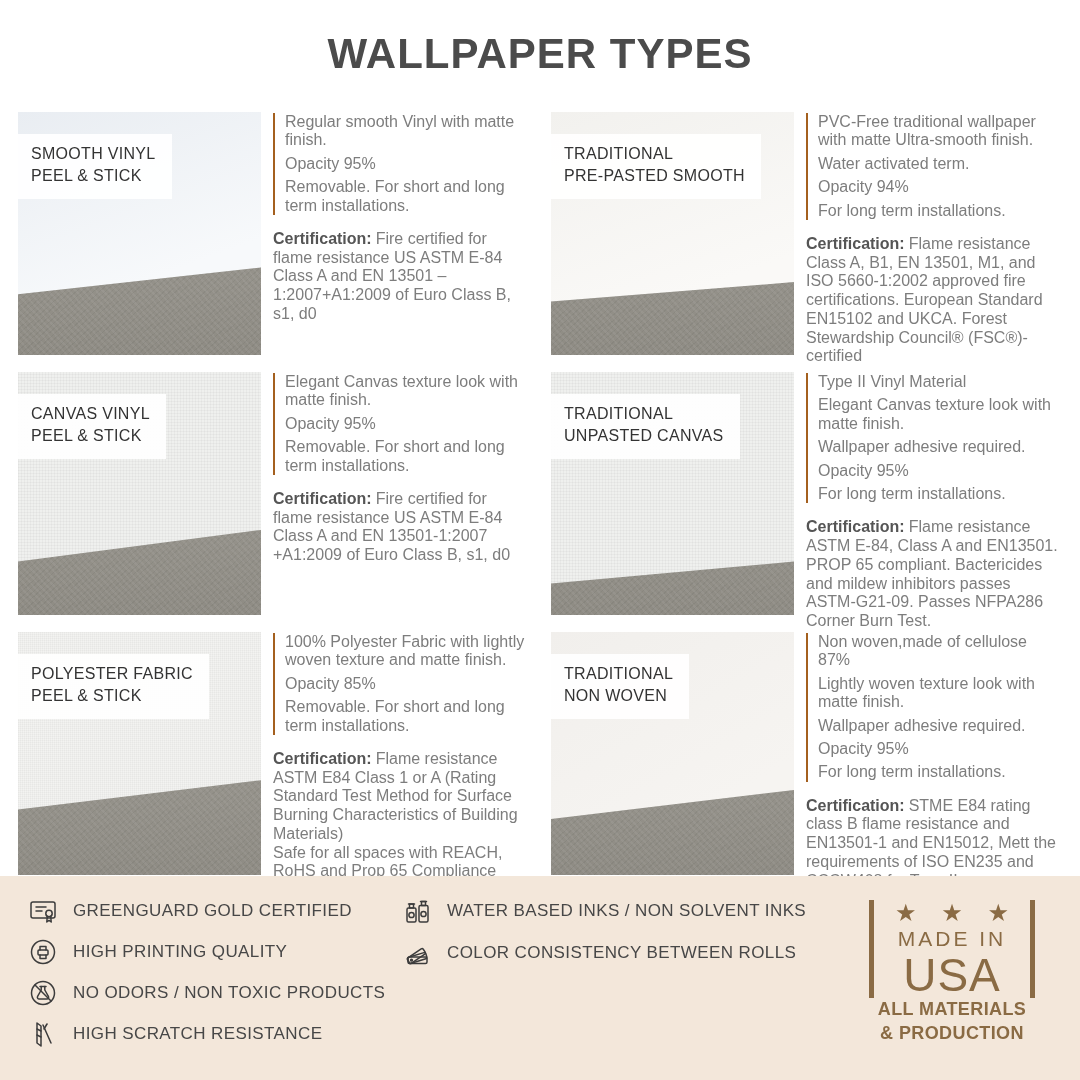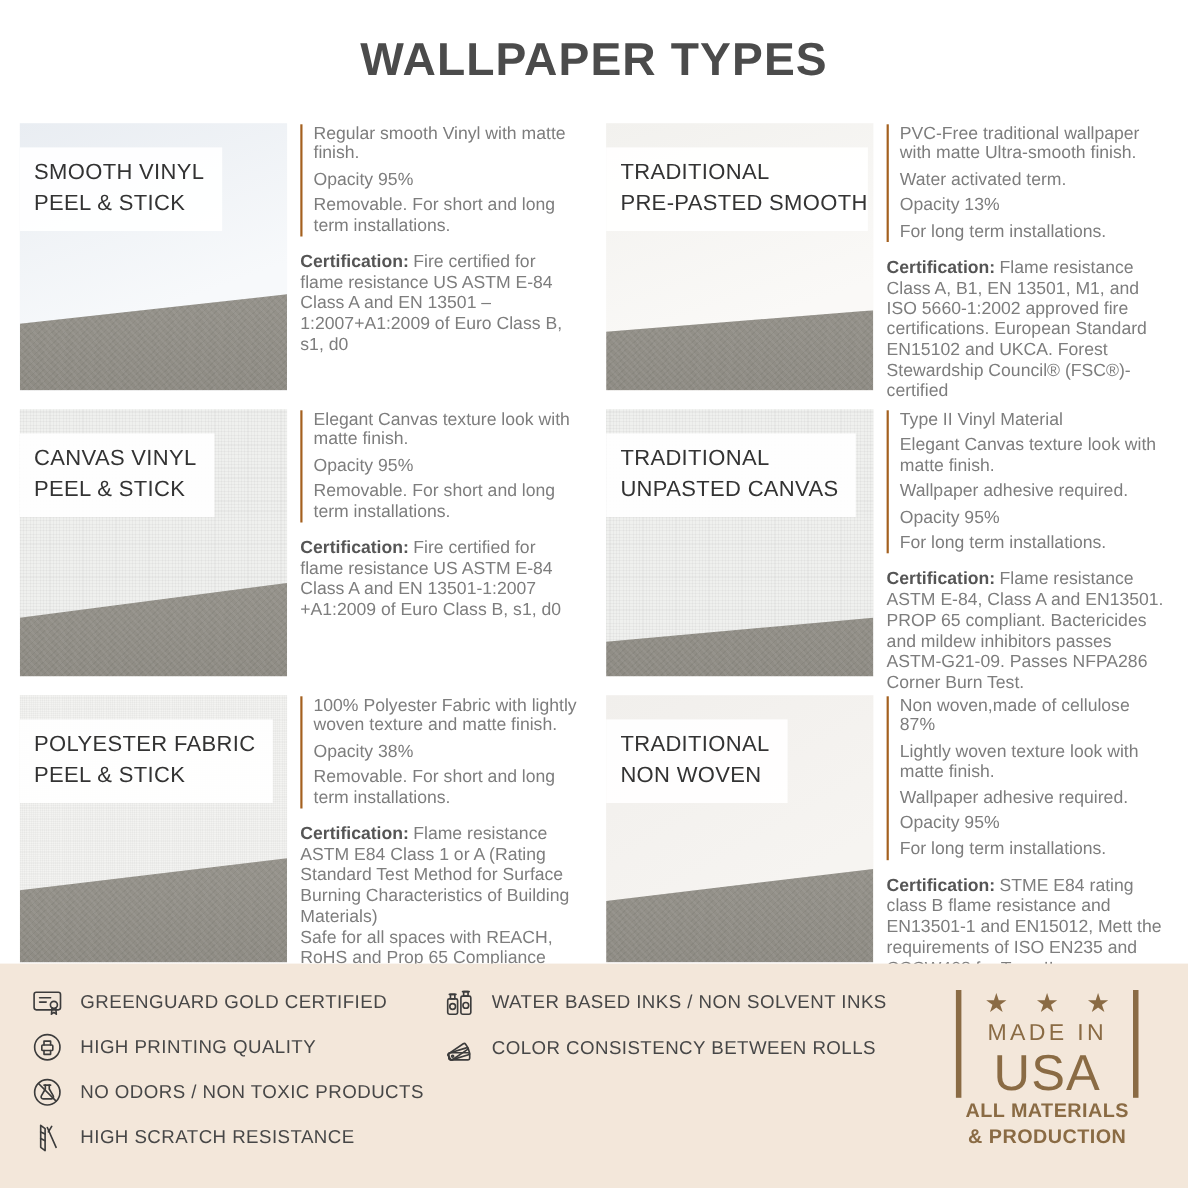--- a/index.html
+++ b/index.html
@@ -50,21 +50,21 @@
   .floor.f2 { clip-path:polygon(0 78%,100% 70%,100% 100%,0 100%); }
   .floor.f3 { clip-path:polygon(0 78%,100% 65%,100% 100%,0 100%); }
   .floor.f4 { clip-path:polygon(0 87%,100% 78%,100% 100%,0 100%); }
   .floor.f5 { clip-path:polygon(0 73%,100% 61%,100% 100%,0 100%); }
   .floor.f6 { clip-path:polygon(0 77%,100% 65%,100% 100%,0 100%); }
 
   .photo-label {
     position:absolute; top:22px; left:0;
     background:rgba(255,255,255,0.93);
     padding:9px 16px 11px 13px;
-    font-size:20px; line-height:1.4; letter-spacing:0.3px; color:#333;
+    font-size:16px; line-height:1.4; letter-spacing:0.3px; color:#333;
     max-width:238px; white-space:nowrap;
   }
 
   .info { flex:1; min-width:0; padding-top:1px; }
   .desc {
     border-left:2px solid #a4601f; padding-left:10px;
     color:#7d7d7d; font-size:16px; line-height:1.15;
   }
   .desc p { margin:0 0 5px 0; }
   .desc p:last-child { margin-bottom:0; }
@@ -125,21 +125,21 @@
         <div class="floor f2"></div>
         <div class="photo-label">
           <div>TRADITIONAL</div>
           <div>PRE-PASTED SMOOTH</div>
         </div>
       </div>
       <div class="info">
         <div class="desc">
           <p>PVC-Free traditional wallpaper with matte Ultra-smooth finish.</p>
           <p>Water activated term.</p>
-          <p>Opacity 13%</p>
+          <p>Opacity 94%</p>
           <p>For long term installations.</p>
         </div>
         <p class="cert"><b>Certification:</b><span>Flame resistance Class A, B1, EN 13501, M1, and ISO 5660-1:2002 approved fire certifications. European Standard EN15102 and UKCA. Forest Stewardship Council® (FSC®)-certified</span></p>
       </div>
     </div>
 
     <div class="panel">
       <div class="photo tex-canvas">
         <div class="floor f3"></div>
         <div class="photo-label">
@@ -181,21 +181,21 @@
       <div class="photo tex-fabric">
         <div class="floor f5"></div>
         <div class="photo-label">
           <div>POLYESTER FABRIC</div>
           <div>PEEL &amp; STICK</div>
         </div>
       </div>
       <div class="info">
         <div class="desc">
           <p>100% Polyester Fabric with lightly woven texture and matte finish.</p>
-          <p>Opacity 38%</p>
+          <p>Opacity 85%</p>
           <p>Removable.  For short and long term installations.</p>
         </div>
         <p class="cert"><b>Certification:</b><span>Flame resistance ASTM E84 Class 1 or A (Rating Standard Test Method for Surface Burning Characteristics of Building Materials)
 Safe for all spaces with REACH, RoHS and Prop 65 Compliance</span></p>
       </div>
     </div>
 
     <div class="panel">
       <div class="photo tex-nonwoven">
         <div class="floor f6"></div>

